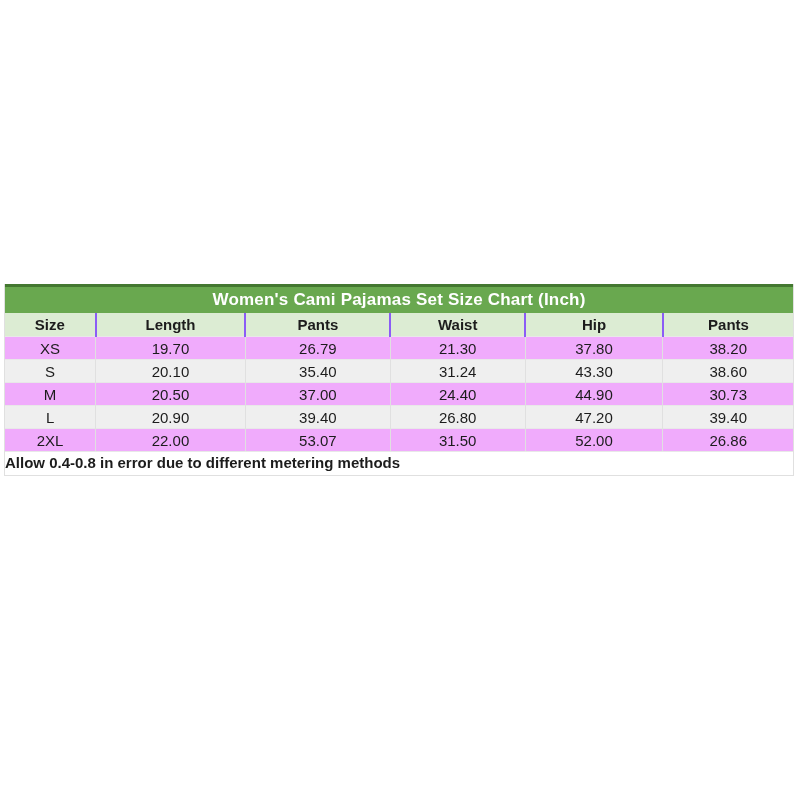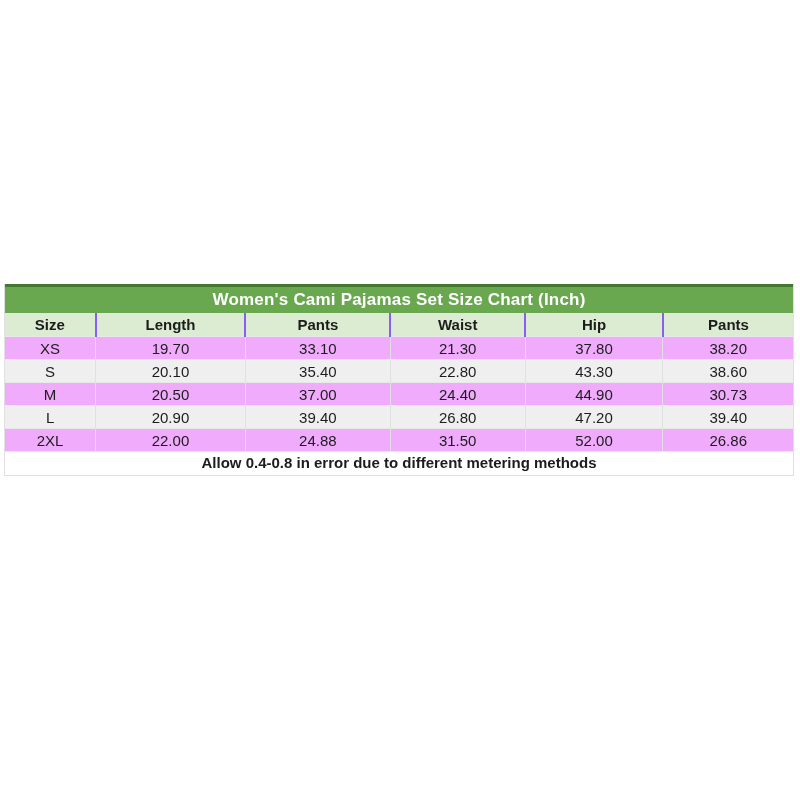--- a/index.html
+++ b/index.html
@@ -60,21 +60,20 @@
     font-weight: normal;
     border-right: 1px solid var(--grid-line, #e0e0e0);
     border-top: 1px solid #e8e8e8;
     background: #f0abfc;
   }
   table.size-table td:last-child { border-right: none; }
   table.size-table tbody tr:nth-child(even) td {
     background: var(--row-alt-bg, #efefef);
   }
   .notes {
-    text-align: center;
     font-size: 15px;
     font-weight: bold;
     color: var(--text, #1c1c1c);
     line-height: 18px;
     padding: 2px 0 3px 0;
     border-top: 1px solid #e8e8e8;
   }
   .col-size   { width: 11.5%; }
   .col-length { width: 19.0%; }
   .col-bust   { width: 18.4%; }
@@ -108,30 +107,30 @@
           <th>Pants</th>
           <th>Waist</th>
           <th>Hip</th>
           <th>Pants</th>
         </tr>
       </thead>
       <tbody>
         <tr>
           <td>XS</td>
           <td>19.70</td>
-          <td>33.10</td>
+          <td>26.79</td>
           <td>21.30</td>
           <td>37.80</td>
           <td>38.20</td>
         </tr>
         <tr>
           <td>S</td>
           <td>20.10</td>
           <td>35.40</td>
-          <td>22.80</td>
+          <td>31.24</td>
           <td>43.30</td>
           <td>38.60</td>
         </tr>
         <tr>
           <td>M</td>
           <td>20.50</td>
           <td>37.00</td>
           <td>24.40</td>
           <td>44.90</td>
           <td>30.73</td>
@@ -140,21 +139,21 @@
           <td>L</td>
           <td>20.90</td>
           <td>39.40</td>
           <td>26.80</td>
           <td>47.20</td>
           <td>39.40</td>
         </tr>
         <tr>
           <td>2XL</td>
           <td>22.00</td>
-          <td>24.88</td>
+          <td>53.07</td>
           <td>31.50</td>
           <td>52.00</td>
           <td>26.86</td>
         </tr>
       </tbody>
     </table>
 
     <div class="notes">
       <div>Allow 0.4-0.8 in error due to different metering methods</div>
     </div>

